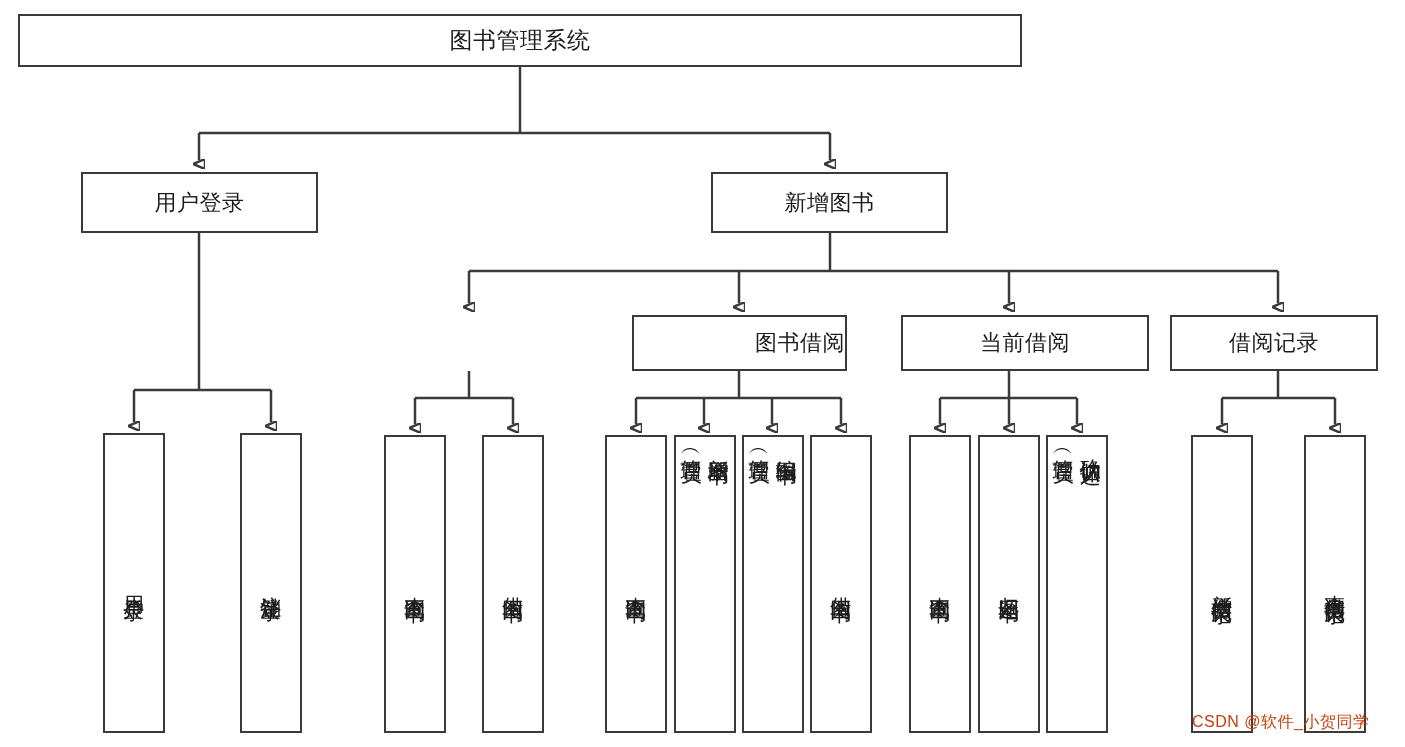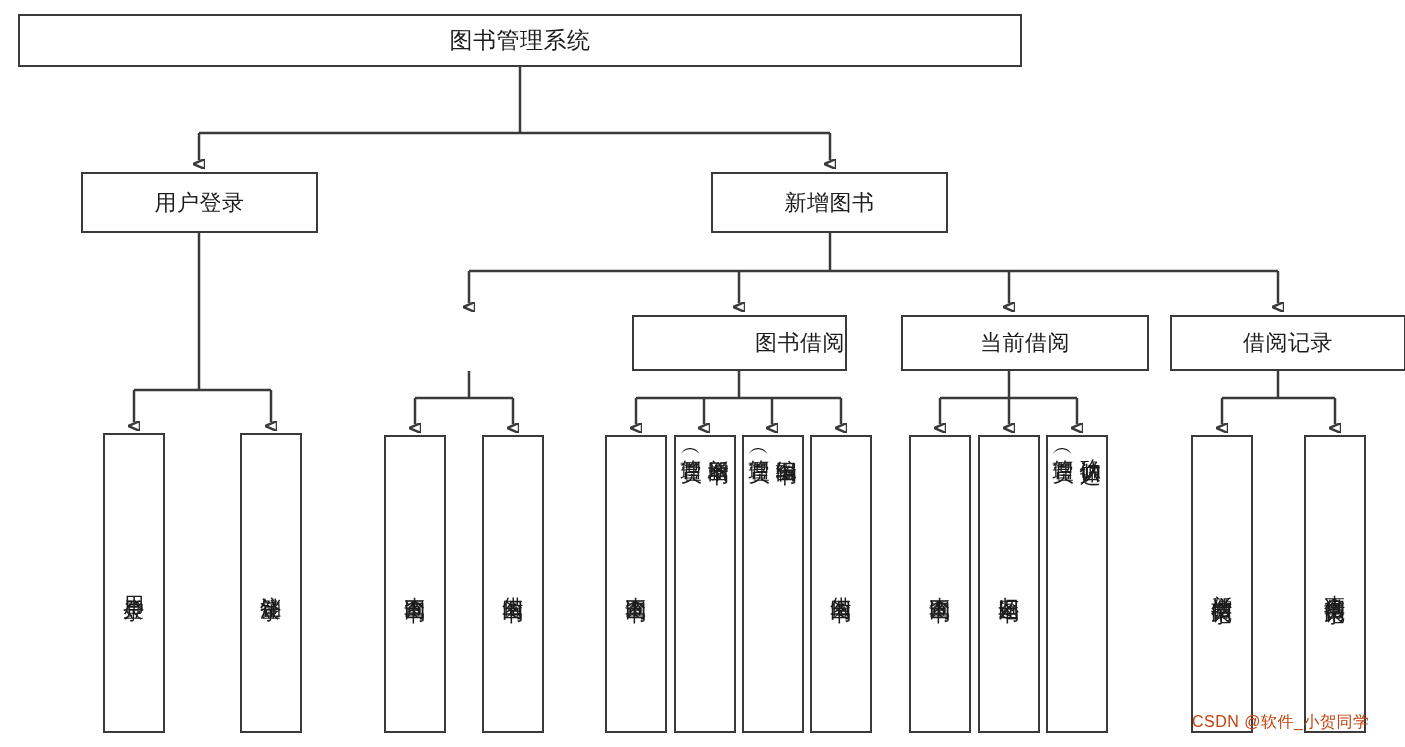--- a/index.html
+++ b/index.html
@@ -142,21 +142,21 @@
   <div class="node h" style="left:711px; top:172px; width:237px; height:61px;">
     <span class="lbl">新增图书</span>
   </div>
 
   <div class="node h" style="left:632px; top:315px; width:215px; height:56px;justify-content:flex-end;">
     <span class="lbl">图书借阅</span>
   </div>
   <div class="node h" style="left:901px; top:315px; width:248px; height:56px;">
     <span class="lbl">当前借阅</span>
   </div>
-  <div class="node h" style="left:1170px; top:315px; width:236px; height:56px;">
+  <div class="node h" style="left:1170px; top:315px; width:208px; height:56px;">
     <span class="lbl">借阅记录</span>
   </div>
 
   <div class="node v mid" style="left:103px; top:433px; width:62px; height:300px;">
     <span class="lbl">用户登录</span>
   </div>
   <div class="node v mid" style="left:240px; top:433px; width:62px; height:300px;">
     <span class="lbl">注销登录</span>
   </div>
 

